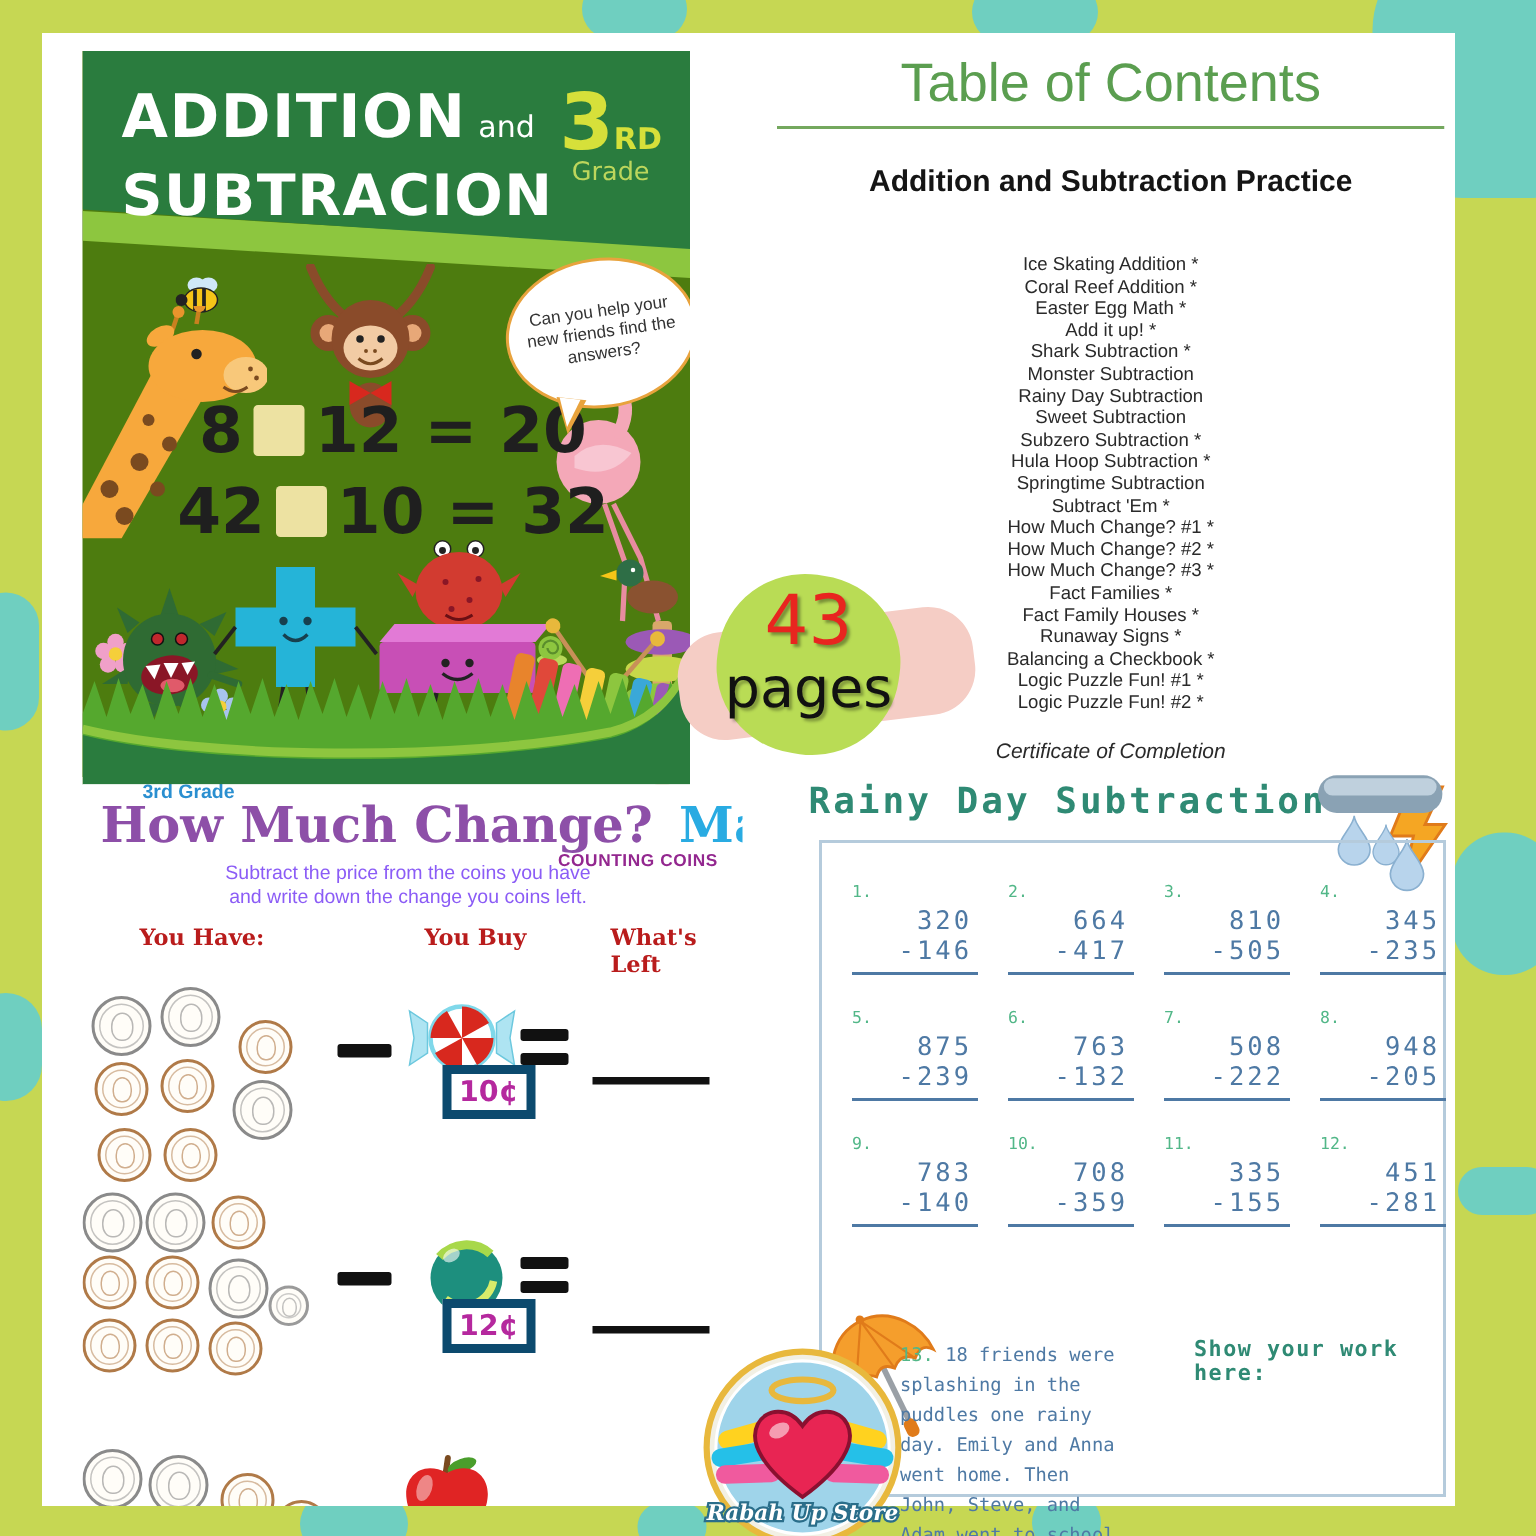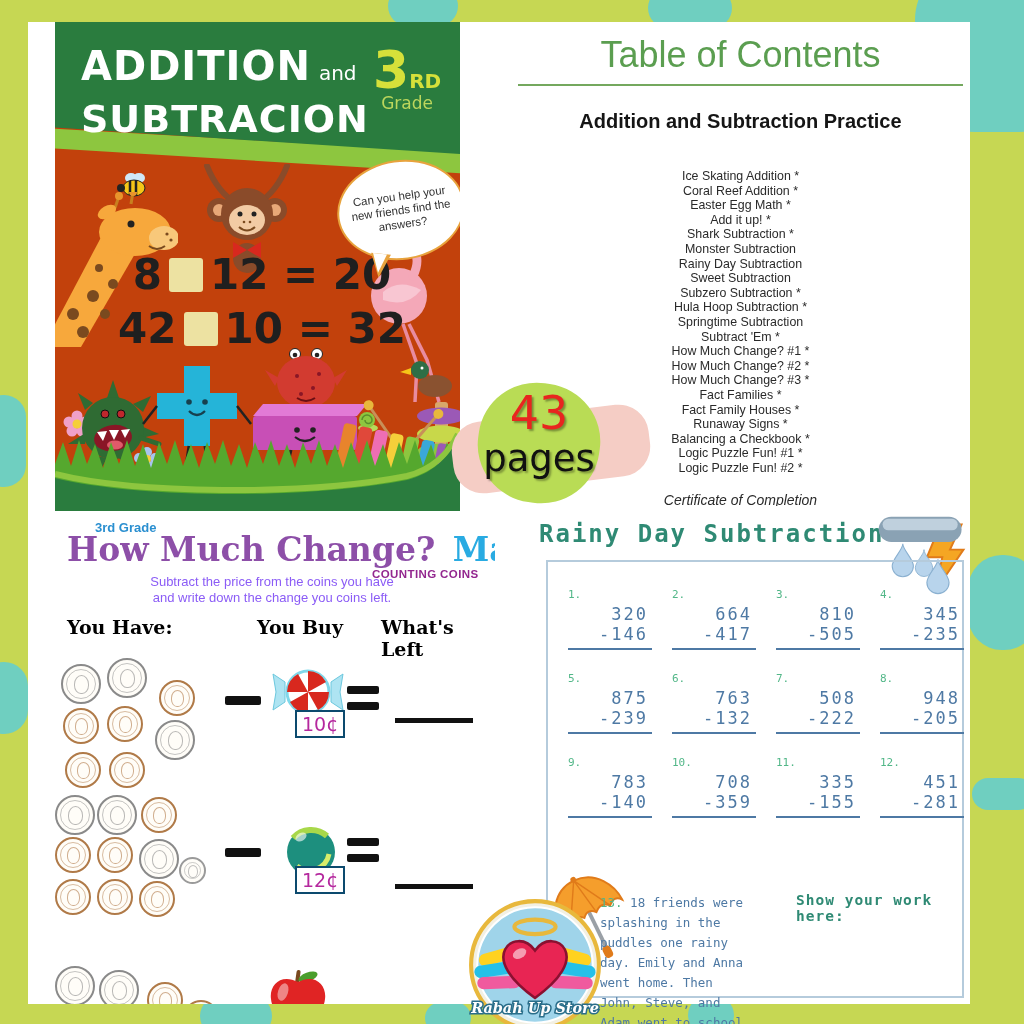--- a/index.html
+++ b/index.html
@@ -2,21 +2,21 @@
 <html><head>
 <meta charset="utf-8">
 <style>
   html,body{margin:0;padding:0;background:#888;}
   .canvas{position:relative;width:1024px;height:1024px;background:#c6d753;overflow:hidden;
           font-family:"Liberation Sans",sans-serif;}
   .blob{position:absolute;background:#6fcfc0;border-radius:34px;}
   .panel{position:absolute;left:28px;top:22px;width:942px;height:982px;background:#ffffff;}
 
   
-  .cover{position:absolute;left:27px;top:0;width:405px;height:489px;background:#c2410c;overflow:hidden;}
+  .cover{position:absolute;left:27px;top:12px;width:405px;height:489px;background:#4d7c0f;overflow:hidden;}
   .cover-header{position:absolute;left:0;top:0;width:100%;height:132px;background:#2a7c3e;
       clip-path:polygon(0 0,100% 0,100% 100%,0 80%);}
   .cover-band{position:absolute;left:0;top:98px;width:100%;height:62px;background:#8dc63f;
       clip-path:polygon(0 14%,100% 52%,100% 86%,0 46%);z-index:0;}
   .cover-title{position:absolute;left:26px;top:22px;color:#fff;font-family:"DejaVu Sans",sans-serif;
       font-weight:bold;line-height:44px;z-index:2;}
   .cover-title .t1{font-size:40px;letter-spacing:1px;}
   .cover-title .tand{font-size:20px;font-weight:normal;margin-left:8px;}
   .cover-title .t2{font-size:38px;letter-spacing:1px;}
   .grade{position:absolute;left:318px;top:24px;z-index:2;text-align:center;font-family:"DejaVu Sans",sans-serif;}
@@ -48,36 +48,36 @@
 
   
   .change{position:absolute;left:27px;top:496px;width:440px;height:486px;overflow:hidden;background:#fff;}
   .chg-gradetag{position:absolute;left:40px;top:2px;font-size:13px;font-weight:bold;color:#2a8fd0;}
   .chg-titlerow{position:absolute;left:12px;top:12px;width:428px;font-family:"DejaVu Serif",serif;
       font-weight:bold;font-size:33px;white-space:nowrap;}
   .chg-title{color:#8d4fa8;}
   .chg-brand{color:#29abe2;margin-left:6px;}
   .chg-brandsub{position:absolute;left:317px;top:50px;font-size:11.5px;font-weight:bold;color:#93278f;letter-spacing:.4px;}
   .chg-instr{position:absolute;left:62px;top:56px;width:310px;text-align:center;font-size:13px;color:#8b5cf6;line-height:15.5px;}
-  .chg-col{position:absolute;top:98px;font-family:"DejaVu Serif",serif;font-weight:bold;font-size:19px;color:#000000;}
+  .chg-col{position:absolute;top:98px;font-family:"DejaVu Serif",serif;font-weight:bold;font-size:15px;color:#b91c1c;margin-left:26px;}
   .coin{position:absolute;border-radius:50%;background:#fffdf8;box-sizing:border-box;}
   .coin::before{content:"";position:absolute;inset:3px;border-radius:50%;border:1px solid currentColor;opacity:.5;}
   .coin::after{content:"";position:absolute;left:30%;top:26%;width:36%;height:46%;
       border:1.5px solid currentColor;border-radius:50% 50% 46% 46%;opacity:.6;}
   .silver{width:40px;height:40px;border:2px solid #8a8a8a;color:#8a8a8a;}
   .copper{width:36px;height:36px;border:2px solid #b07a48;color:#b07a48;}
   .dime{width:27px;height:27px;border:2px solid #9a9a9a;color:#9a9a9a;}
   .cluster{position:absolute;}
   .minus-op{position:absolute;width:36px;height:9px;background:#111;border-radius:2px;}
   .equals-op{position:absolute;width:32px;height:24px;}
   .equals-op::before,.equals-op::after{content:"";position:absolute;left:0;width:32px;height:8px;background:#111;border-radius:2px;}
   .equals-op::after{bottom:0;}
   .ans-line{position:absolute;width:78px;height:5px;background:#111;}
-  .pricetag{position:absolute;background:#fff;border:2px solid #0c4a6e;padding:0 5px;
-      font-family:"DejaVu Sans",sans-serif;font-weight:normal;font-size:19px;color:#b5289e;line-height:24px;}
+  .pricetag{position:absolute;background:#fff;border:6px solid #0c4a6e;padding:0 5px;
+      font-family:"DejaVu Sans",sans-serif;font-weight:bold;font-size:19px;color:#b5289e;line-height:24px;}
 
   
   .rainy{position:absolute;left:505px;top:496px;width:437px;height:486px;background:#fff;}
   .rainy-title{position:absolute;left:6px;top:2px;font-family:"DejaVu Sans Mono",monospace;
       font-weight:bold;font-size:24px;letter-spacing:2px;color:#2f8a74;white-space:nowrap;}
   .rainy-box{position:absolute;left:13px;top:42px;width:418px;height:438px;border:2px solid #b5cbdc;box-sizing:border-box;}
   .probgrid{position:absolute;left:20px;top:26px;display:grid;grid-template-columns:repeat(4,96px);
       column-gap:8px;row-gap:22px;}
   .prob{width:84px;font-family:"DejaVu Sans Mono",monospace;color:#4e79a4;}
   .pnum{display:block;font-size:11px;color:#52b788;margin-bottom:3px;}

